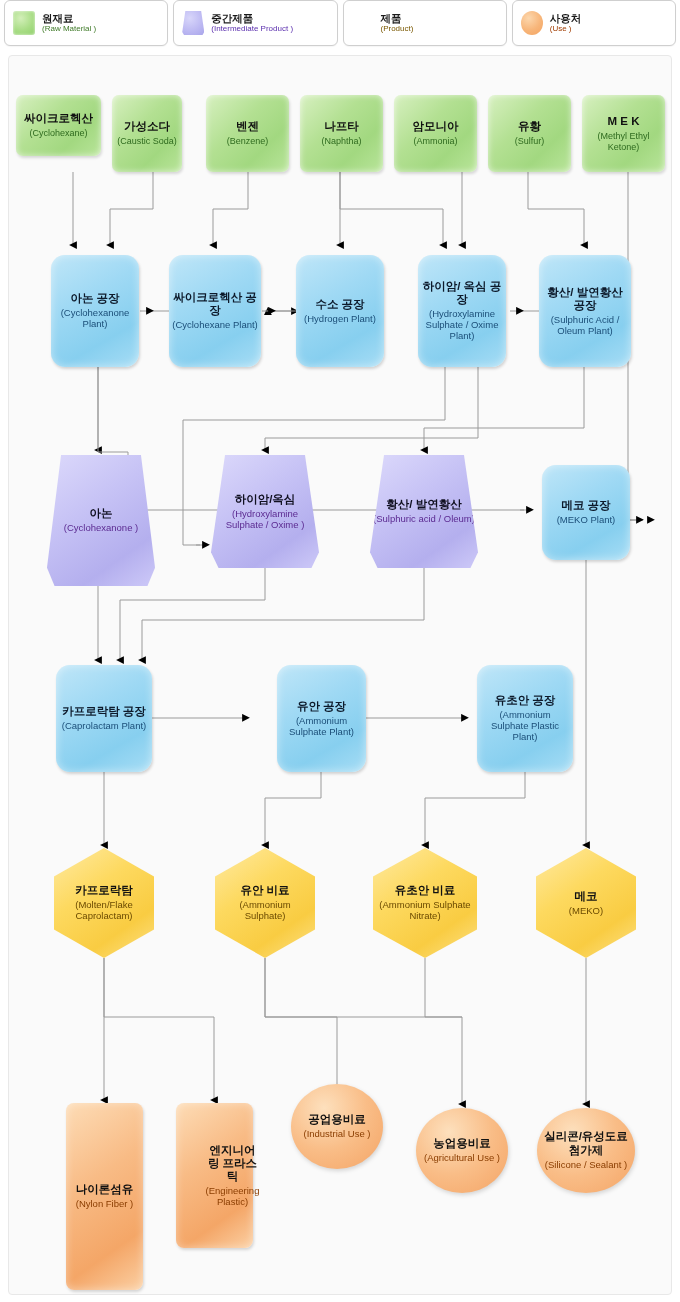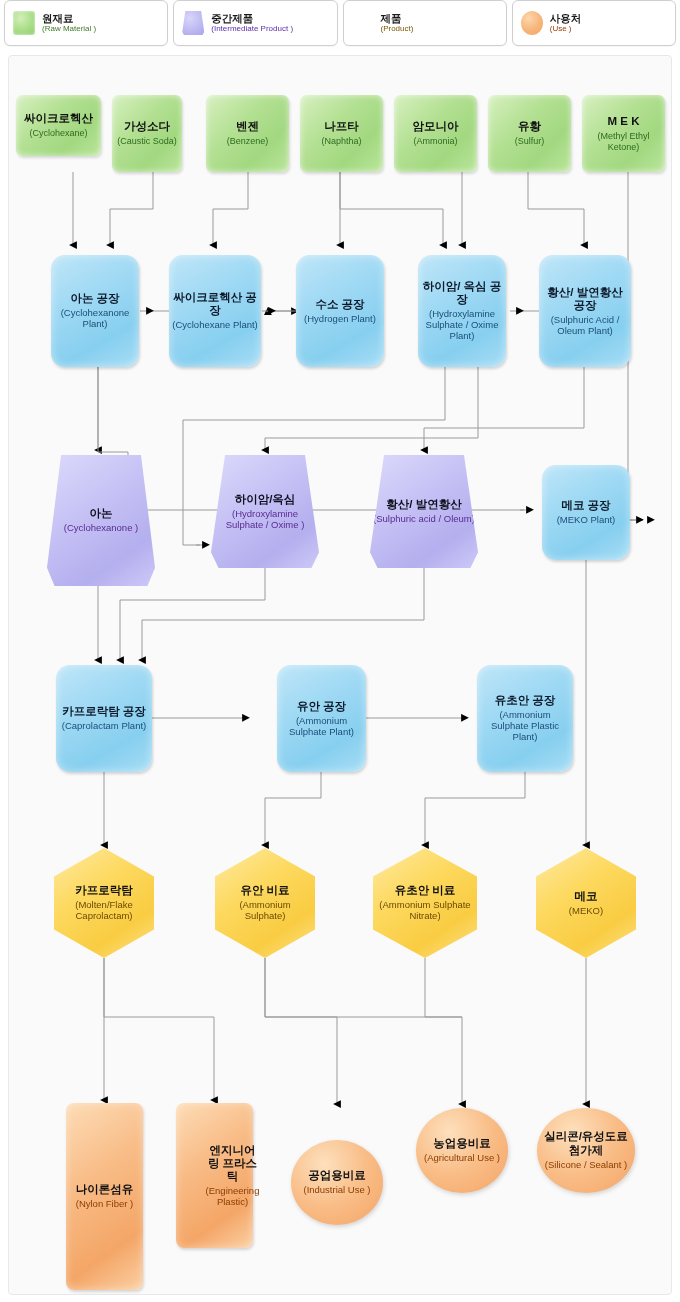--- a/index.html
+++ b/index.html
@@ -397,21 +397,21 @@
       <div class="ko">나이론섬유</div>
   <div class="en">(Nylon Fiber )</div>
     </div>
 </div>
 <div class="node n-use-rect" style="left:176px; top:1103px; width:77px; height:145px;padding-left:36px;">
   <div class="inner">
       <div class="ko">엔지니어링 프라스틱</div>
   <div class="en">(Engineering Plastic)</div>
     </div>
 </div>
-<div class="node n-use-ellipse" style="left:291px; top:1140px; width:92px; height:85px;">
+<div class="node n-use-ellipse" style="left:291px; top:1084px; width:92px; height:85px;">
   <div class="inner">
       <div class="ko">공업용비료</div>
   <div class="en">(Industrial Use )</div>
     </div>
 </div>
 <div class="node n-use-ellipse" style="left:416px; top:1108px; width:92px; height:85px;">
   <div class="inner">
       <div class="ko">농업용비료</div>
   <div class="en">(Agricultural Use )</div>
     </div>

